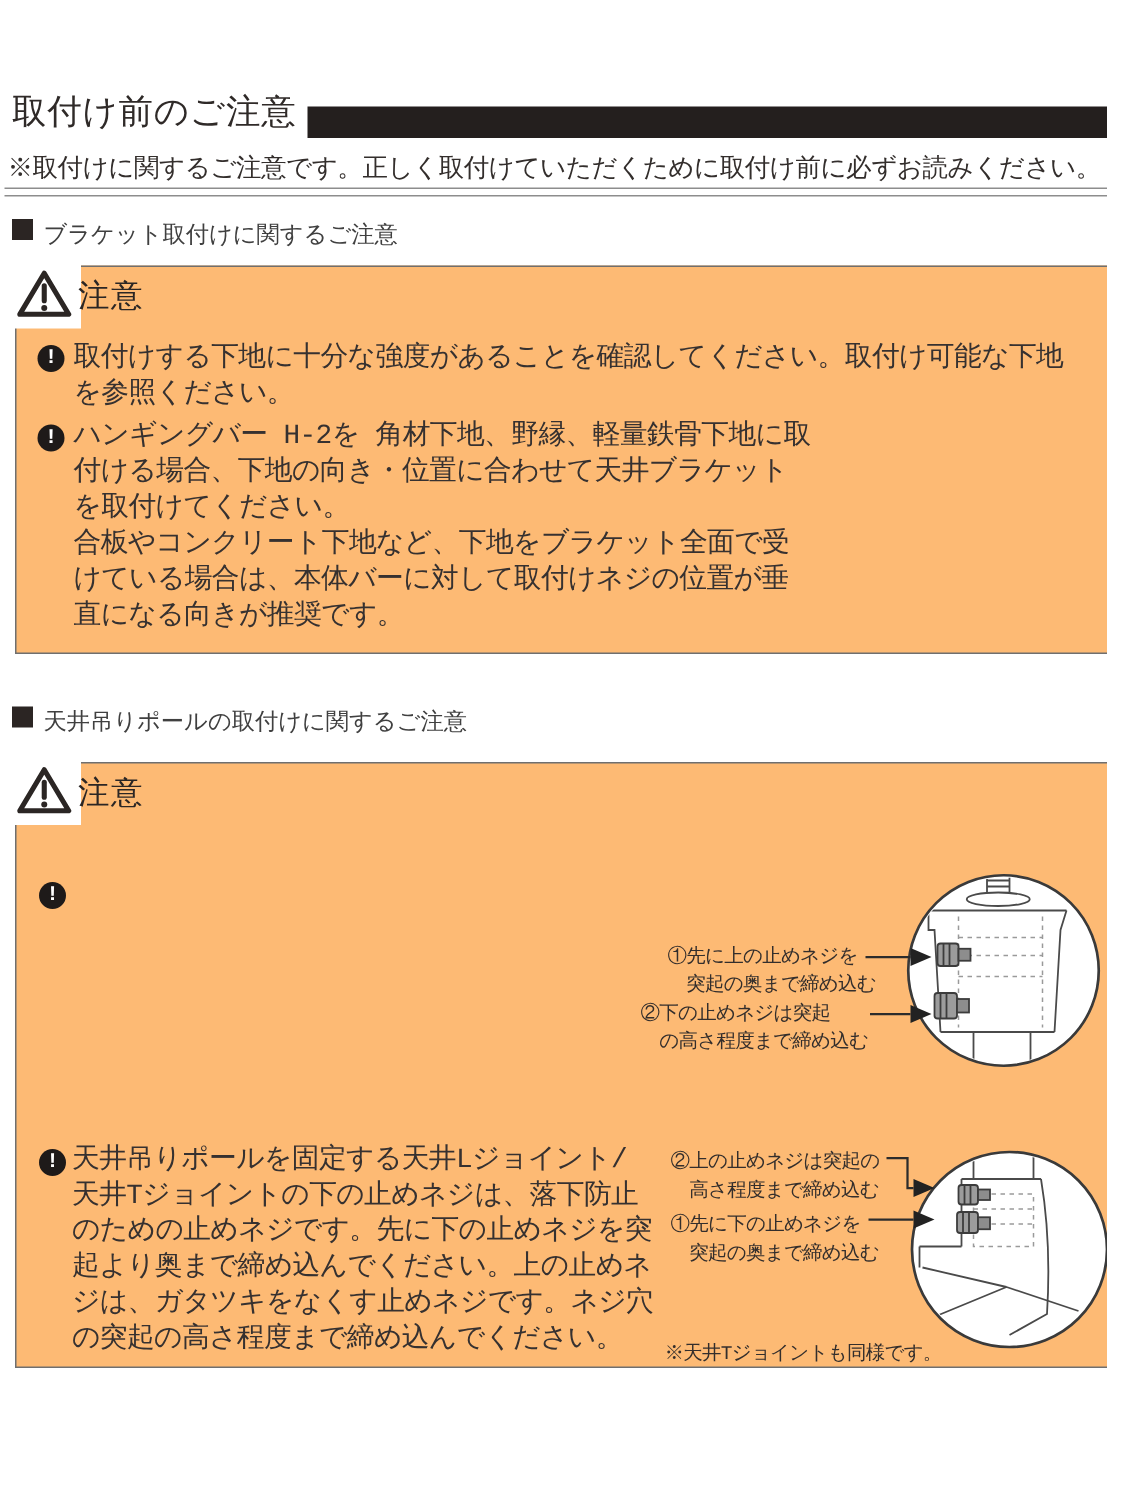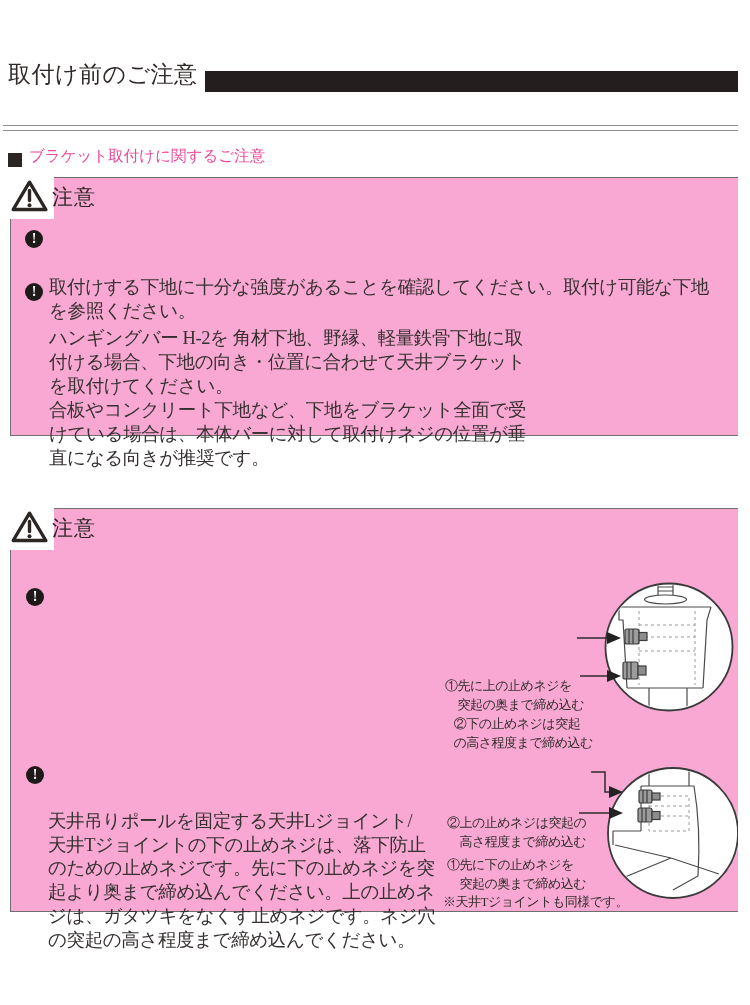--- a/index.html
+++ b/index.html
@@ -1,34 +1,34 @@
 <!DOCTYPE html>
 <html><head>
 <meta charset="utf-8">
 <style>
   html,body{margin:0;padding:0;background:#fff;}
   #page{
     position:relative;width:738px;height:1005px;background:#fff;overflow:hidden;
-    font-family:Liberation Serif, serif;color:#342f2c;
+    font-family:Liberation Mono, monospace;color:#342f2c;
   }
   .abs{position:absolute;}
-  .pre{white-space:pre-line;margin-top:48px;}
+  .pre{white-space:pre-line;}
   
   .page-title{left:8px;top:59px;font-size:23px;letter-spacing:.5px;color:#2f2a28;}
   .title-bar{left:205px;top:71px;width:541px;height:21px;background:#241f1e;}
   .note-line{left:5px;top:100px;font-size:17px;letter-spacing:-.3px;color:#332e2c;}
   .double-rule{left:3px;top:125px;width:744px;height:4px;
     border-top:1.6px solid #8d8d8d;border-bottom:1.6px solid #8d8d8d;}
   
-  .section-header{font-size:15.5px;color:#ec4899;display:flex;align-items:flex-end;}
+  .section-header{font-size:15.5px;color:#404040;display:flex;align-items:flex-start;}
   .sq{width:14px;height:14px;background:#2b2523;display:inline-block;margin-right:7px;flex:0 0 auto;}
   #sec1-header{left:8px;top:146px;}
   #sec2-header{left:8px;top:471px;}
   
-  .caution-box{border:1.6px solid #6f6f6f;background:#f9a8d4;}
+  .caution-box{border:1.6px solid #6f6f6f;background:#fdba74;}
   #box1{left:10px;top:177px;width:728px;height:257px;}
   #box2{left:10px;top:508px;width:728px;height:402px;}
   .corner-patch{left:-3px;top:-3px;width:46px;height:44px;background:#fff;}
   .tri-icon{left:0px;top:1px;width:37px;height:34px;}
   .caution-label{left:41px;top:5px;font-size:21px;color:#2b2624;letter-spacing:1px;}
   
   .excl-icon{width:18px;height:18px;border-radius:50%;background:#1e1a19;color:#fff;
     font-weight:bold;font-size:14px;line-height:18px;text-align:center;}
   .body-text{font-size:18.5px;line-height:24.3px;letter-spacing:-.4px;color:#363130;}
   .sub-heading{font-size:16.5px;letter-spacing:-.3px;color:#332e2c;}
@@ -36,20 +36,21 @@
   .diag-note{font-size:13px;letter-spacing:-.5px;color:#332e2c;}
   svg{display:block;}
 </style>
 </head>
 <body>
 
 <div id="page">
 
   <div class="abs page-title">取付け前のご注意</div>
   <div class="abs title-bar"></div>
+  <div class="abs note-line">※取付けに関するご注意です。正しく取付けていただくために取付け前に必ずお読みください。</div>
   <div class="abs double-rule"></div>
 
   <div class="abs section-header" id="sec1-header">
     <span class="sq"></span>
     <span>ブラケット取付けに関するご注意</span>
   </div>
 
   <div class="abs caution-box" id="box1">
     <div class="abs corner-patch"></div>
     <svg class="abs tri-icon" viewBox="0 0 37 34">
@@ -65,35 +66,39 @@
 
     <div class="abs excl-icon" style="left:14px;top:105px;">!</div>
     <div class="abs body-text pre" style="left:38px;top:101px;width:685px;line-height:23.9px;">ハンギングバー H-2を 角材下地、野縁、軽量鉄骨下地に取
 付ける場合、下地の向き・位置に合わせて天井ブラケット
 を取付けてください。
 合板やコンクリート下地など、下地をブラケット全面で受
 けている場合は、本体バーに対して取付けネジの位置が垂
 直になる向きが推奨です。</div>
   </div>
 
+  <div class="abs section-header" id="sec2-header">
+    <span class="sq"></span>
+    <span>天井吊りポールの取付けに関するご注意</span>
+  </div>
 
   <div class="abs caution-box" id="box2">
     <div class="abs corner-patch"></div>
     <svg class="abs tri-icon" viewBox="0 0 37 34">
       <path d="M18.5 3.2 L34.8 30.5 L2.2 30.5 Z" fill="#fff" stroke="#2b2624" stroke-width="3.4" stroke-linejoin="round"></path>
       <line x1="18.5" y1="11.5" x2="18.5" y2="21.5" stroke="#2b2624" stroke-width="3.4" stroke-linecap="round"></line>
       <circle cx="18.5" cy="26.3" r="2" fill="#2b2624"></circle>
     </svg>
     <div class="abs caution-label">注意</div>
 
     <div class="abs excl-icon" style="left:15px;top:79px;">!</div>
 
     <div class="abs annot pre" style="left:434px;top:119px;">①先に上の止めネジを
 　突起の奥まで締め込む</div>
-    <div class="abs annot pre" style="left:430px;top:157px;text-align:center;">②下の止めネジは突起
+    <div class="abs annot pre" style="left:416px;top:157px;">②下の止めネジは突起
 　の高さ程度まで締め込む</div>
 
     <svg class="abs" style="left:550px;top:66px;" width="185" height="148" viewBox="0 0 185 148">
       <defs>
           <clipPath id="c1">
             <circle cx="108" cy="72" r="62"></circle>
           </clipPath>
         </defs>
       <circle cx="108" cy="72" r="63.5" fill="#fff" stroke="#3a3a3a" stroke-width="1.8"></circle>
       <g clip-path="url(#c1)" stroke="#4a4a4a" stroke-width="1.2" fill="none">

